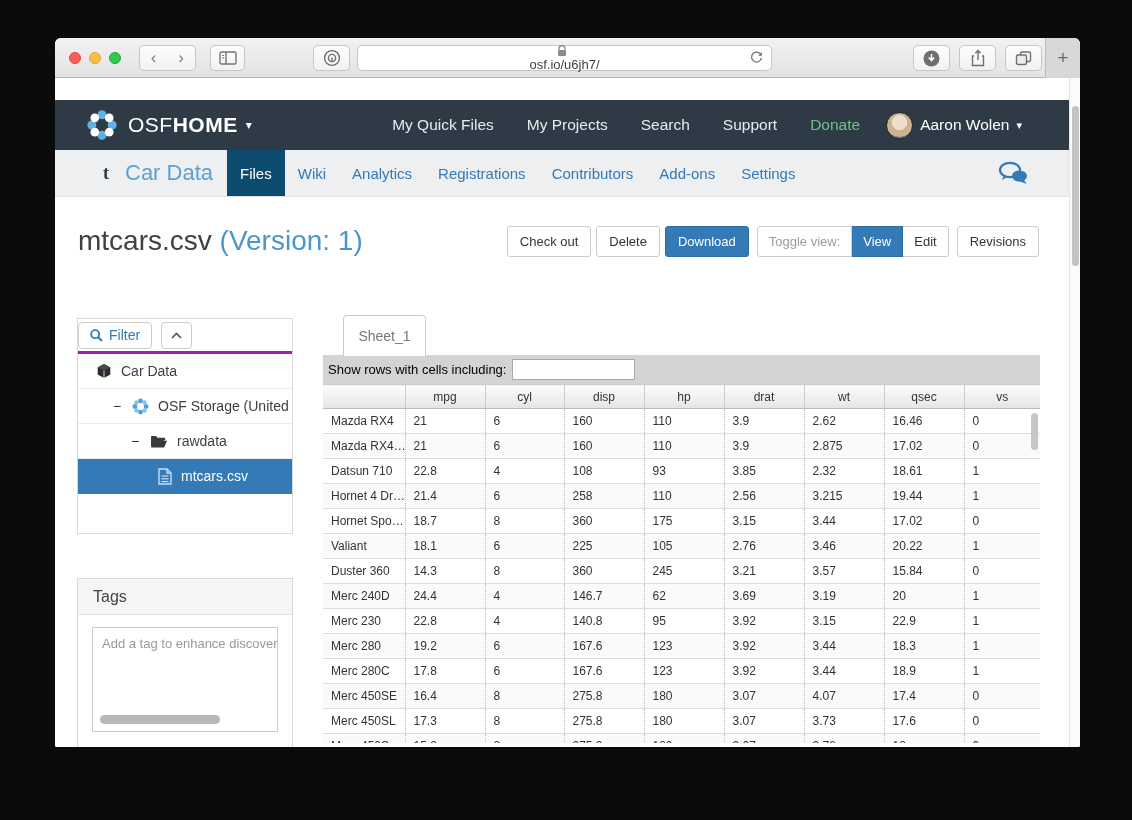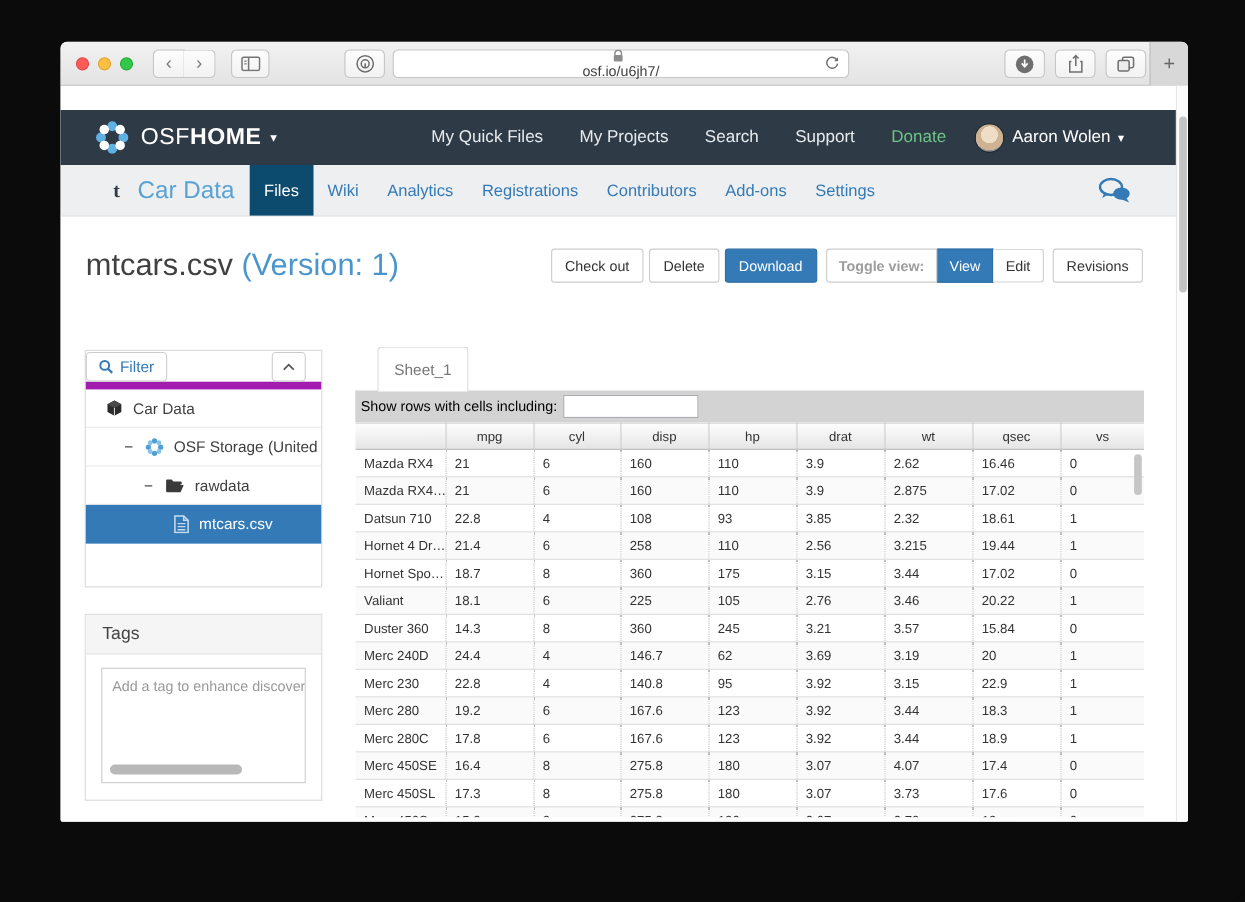--- a/index.html
+++ b/index.html
@@ -71,41 +71,41 @@
   .page-head { position: absolute; left: 23px; top: 28px; font-size: 28px; font-weight: 300; color: #404040; }
   .page-head .ver { color: #4a96cc; }
   .actions { position: absolute; top: 29px; right: 41px; display: flex; align-items: center; }
   .btn { height: 31px; padding: 0 12px; background: #fff; border: 1px solid #ccc; border-radius: 3px;
          font-size: 13px; color: #333; display: flex; align-items: center; cursor: pointer; font-family: inherit; }
   .btn.primary { background: #337ab7; border-color: #2e6da4; color: #fff; }
   .gap4 { width: 5px; } .gap8 { width: 8px; }
   .btn-group { display: flex; }
   .btn-group .seg { height: 31px; padding: 0 11px; border: 1px solid #ccc; border-left-width: 0;
                     background: #fff; font-size: 13px; color: #333; display: flex; align-items: center; cursor: pointer; }
-  .btn-group .seg:first-child { border-left-width: 1px; border-radius: 3px 0 0 3px; color: #9c9c9c; cursor: default; font-weight: bold; }
+  .btn-group .seg:first-child { border-left-width: 1px; border-radius: 3px 0 0 3px; color: #9c9c9c; cursor: default; }
   .btn-group .seg:last-child { border-radius: 0 3px 3px 0; }
   .btn-group .seg.active { background: #337ab7; border-color: #2e6da4; color: #fff; }
 
   
   .fbpanel { position: absolute; left: 22px; top: 280px; width: 216px; height: 216px;
              border: 1px solid #d9d9d9; background: #fff; }
-  .fb-filterrow { height: 35px; border-bottom: 7px solid #a21caf; display: flex; align-items: center;
-                  justify-content: space-between; padding-right: 14px; gap: 9px; }
+  .fb-filterrow { height: 35px; border-bottom: 3px solid #a21caf; display: flex; align-items: center;
+                  justify-content: flex-start; padding-right: 14px; gap: 9px; }
   .filterbtn { height: 27px; padding: 0 11px; border: 1px solid #ccc; border-radius: 4px; background: #fff;
                color: #337ab7; font-size: 14px; display: flex; align-items: center; gap: 6px; cursor: pointer; }
   .collapsebtn { height: 27px; width: 31px; border: 1px solid #ccc; border-radius: 4px; background: #fff;
                  color: #555; font-size: 12px; font-weight: 700; display: flex; align-items: center; justify-content: center; cursor: pointer; }
   .tree-row { height: 35px; border-bottom: 1px solid #ececec; display: flex; align-items: center;
               font-size: 14px; color: #3f3f3f; cursor: pointer; white-space: nowrap; overflow: hidden; }
   .tree-row .toggle { width: 12px; margin-right: 7px; color: #333; font-size: 14px; flex: 0 0 auto; }
   .tree-row .t-icon { display: flex; margin-right: 9px; flex: 0 0 auto; }
   .tree-row.selected { background: #337ab7; color: #fff; border-bottom-color: #337ab7; }
 
   
-  .tagspanel { position: absolute; left: 22px; top: 520px; width: 216px; height: 170px;
+  .tagspanel { position: absolute; left: 22px; top: 540px; width: 216px; height: 170px;
                border: 1px solid #d9d9d9; background: #fff; }
   .tags-head { height: 36px; background: #f5f5f5; border-bottom: 1px solid #e3e3e3;
                font-size: 16px; color: #444; display: flex; align-items: center; padding-left: 15px; }
   .tags-body { padding: 12px 14px; }
   .tagbox { position: relative; height: 105px; border: 1px solid #ccc; background: #fff; overflow: hidden; }
   .tagbox input { border: none; outline: none; width: 160%; font-size: 13px; color: #999;
                   padding: 8px 9px; font-family: inherit; background: transparent; }
   .tagbox input::placeholder { color: #999; }
   .tagbox .hthumb { position: absolute; left: 7px; bottom: 7px; width: 120px; height: 9px;
                     background: #b8b8b8; border-radius: 5px; }

